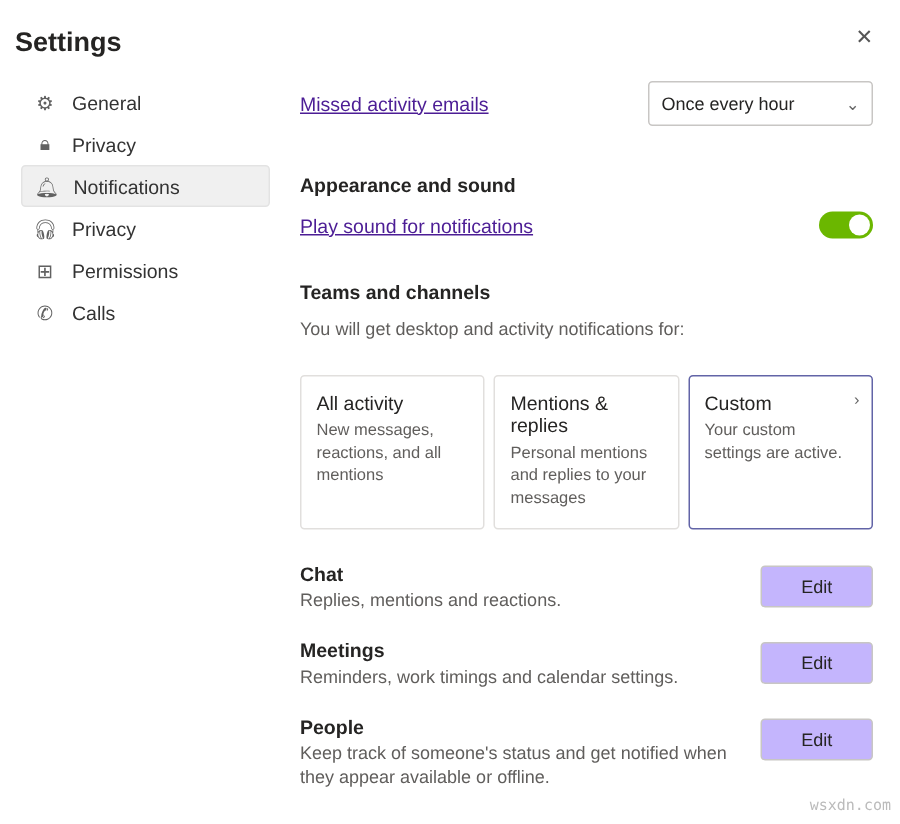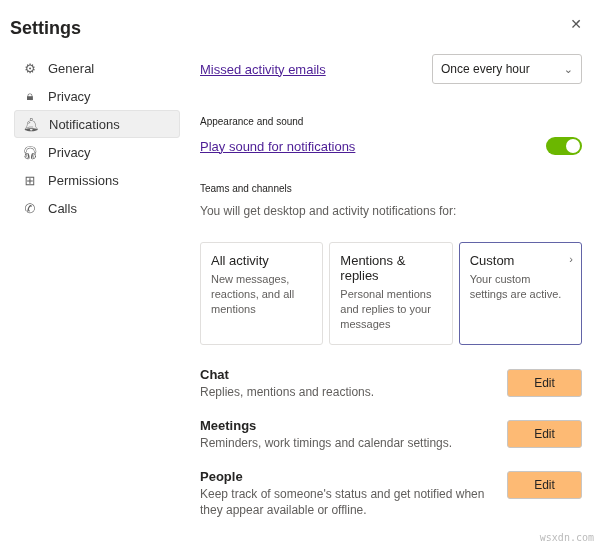--- a/index.html
+++ b/index.html
@@ -77,22 +77,22 @@
     border-radius: 3px;
     display: flex;
     align-items: center;
     justify-content: space-between;
     padding: 0 8px;
     font-size: 12px;
     cursor: pointer;
   }
   .chev { font-size: 11px; color: #666; }
   .section-title {
-    font-weight: 400;
-    font-size: 10px;
+    font-weight: 700;
+    font-size: 13px;
     margin-top: 28px;
     margin-bottom: 10px;
   }
   .section-title.first { margin-top: 32px; }
   .sub { font-size: 12px; color: #605e5c; margin-top: 2px; }
   .toggle {
     width: 36px;
     height: 18px;
     background: #6bb700;
     border-radius: 12px;
@@ -138,21 +138,21 @@
   }
   .sect.first-sect { margin-top: 22px; }
   .sect-text { flex: 1; }
   .sect-title { font-weight: 600; font-size: 13px; }
   .sect-sub { font-size: 12px; color: #605e5c; margin-top: 2px; line-height: 1.35; }
   .edit-btn {
     width: 75px;
     height: 28px;
     border: 1px solid #c8c6c4;
     border-radius: 3px;
-    background: #fdba74;
+    background: #c4b5fd;
     font-size: 12px;
     cursor: pointer;
     display: flex;
     align-items: center;
     justify-content: center;
     margin-top: 2px;
   }
   .wm {
     position: absolute;
     right: 6px;

